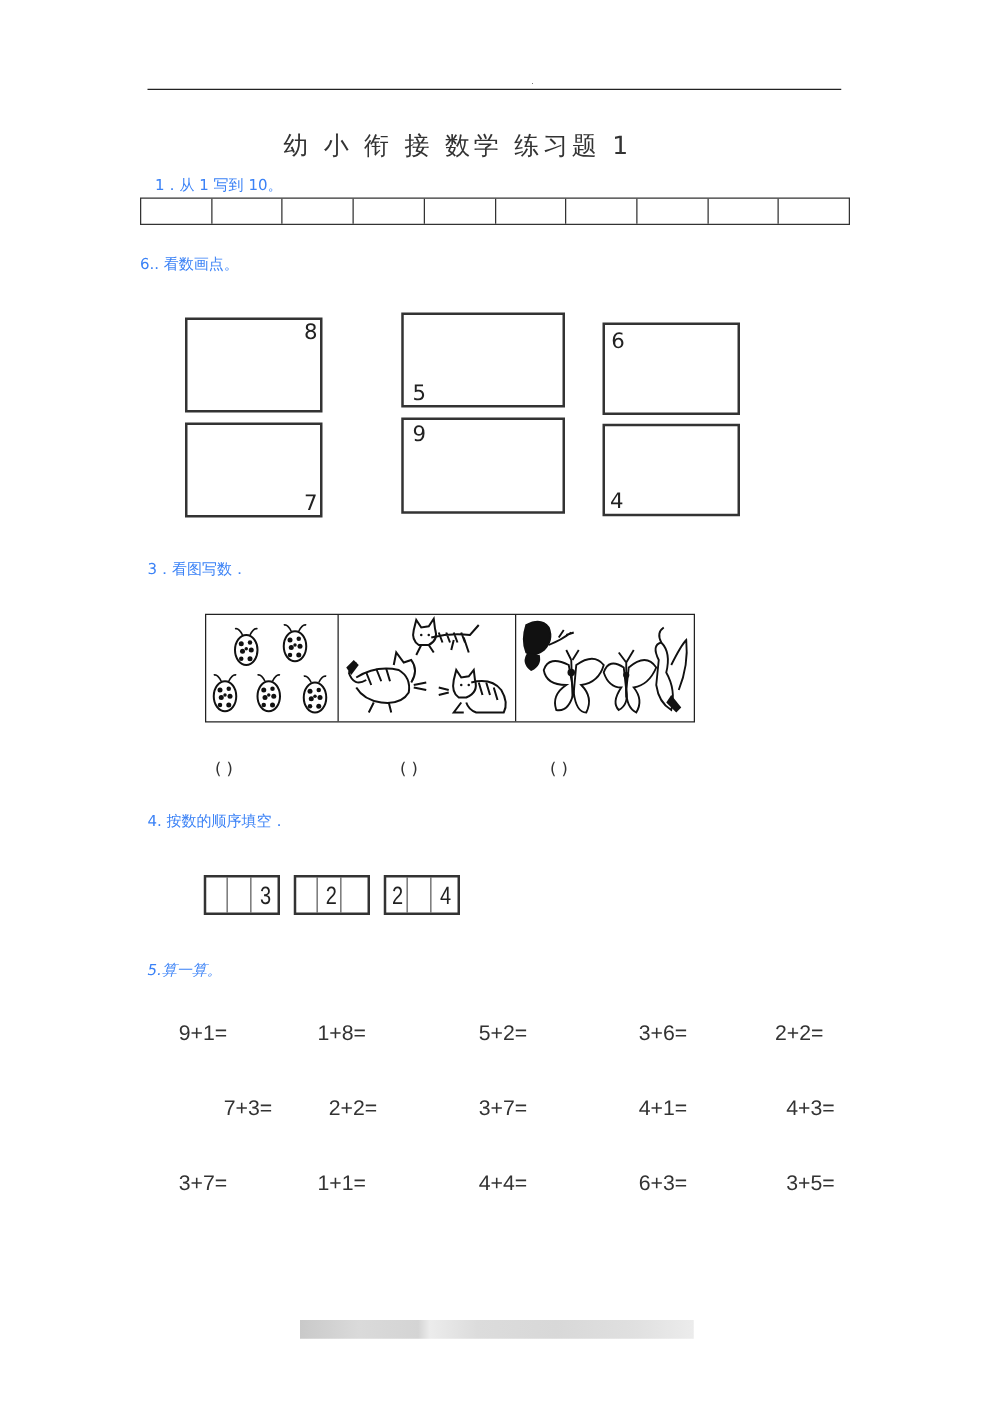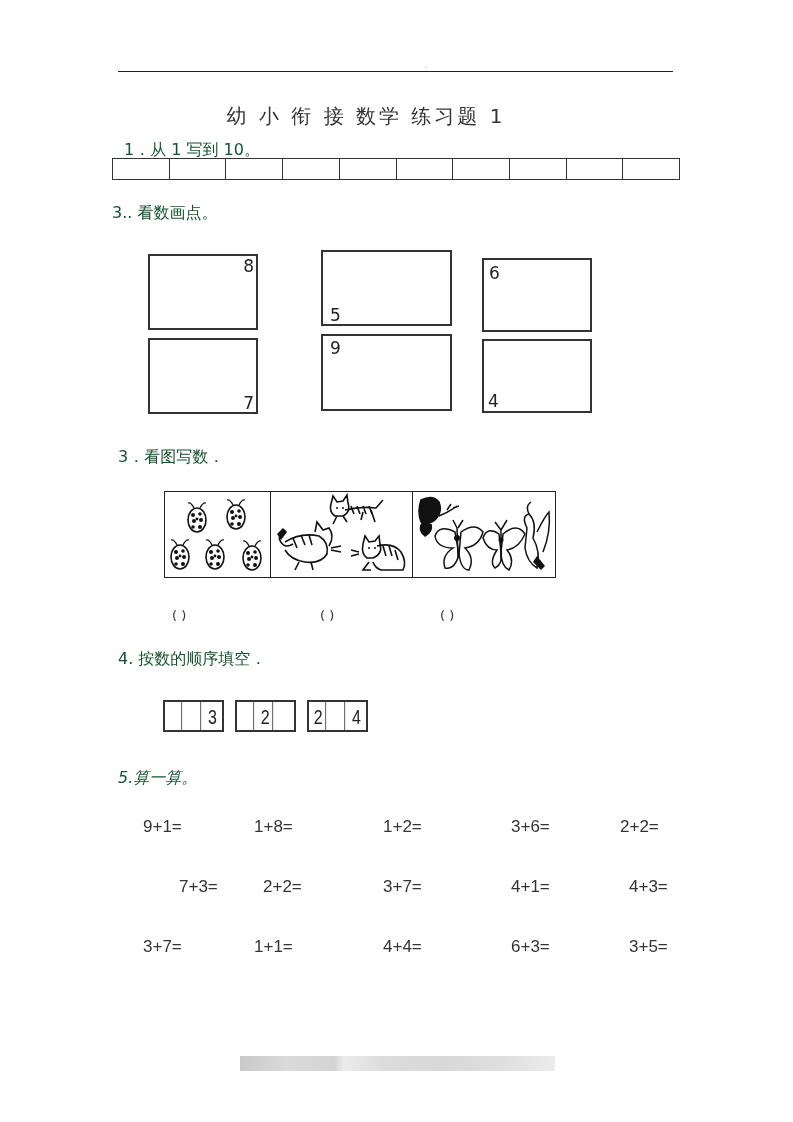--- a/index.html
+++ b/index.html
@@ -3,21 +3,21 @@
   <meta charset="utf-8">
   <style>
     html, body { margin: 0; padding: 0; background: #ffffff; }
     body { width: 793px; height: 1122px; position: relative; overflow: hidden;
            font-family: "DejaVu Sans", "Liberation Sans", sans-serif; color: #333; }
     .abs { position: absolute; }
     .header-rule { left: 118px; top: 71px; width: 555px; height: 0; border-top: 1.5px solid #222; }
     .header-dot { left: 425px; top: 62px; font-size: 6px; color: #555; }
     .title { left: 0; width: 732px; top: 103px; text-align: center; font-size: 20px; letter-spacing: 3px; color: #333; }
     .title span { margin-left: 140px; }
-    .q-label { font-size: 16px; color: #14532d; }
+    .q-label { font-size: 12px; color: #3b82f6; }
     .grid10 { left: 112px; top: 158px; width: 568px; height: 22px; display: flex; border: 1.5px solid #333; box-sizing: border-box; }
     .grid10 .cell { flex: 1; border-right: 1px solid #333; }
     .grid10 .cell:last-child { border-right: none; }
     .dotbox { border: 2px solid #333; box-sizing: border-box; background: #fff; }
     .dotnum { position: absolute; font-size: 17px; color: #222; font-family: "DejaVu Sans", sans-serif; }
     .picstrip { left: 164px; top: 491px; width: 392px; height: 87px; border: 1.5px solid #222; box-sizing: border-box; display: flex; }
     .picpanel { height: 100%; border-right: 1.5px solid #222; box-sizing: border-box; position: relative; overflow: hidden; }
     .picpanel:last-child { border-right: none; }
     .paren { font-size: 13px; color: #333; }
     .seqgroup { display: flex; border: 2px solid #333; box-sizing: border-box; height: 32px; }
@@ -45,21 +45,21 @@
   <div class="cell"></div>
   <div class="cell"></div>
   <div class="cell"></div>
   <div class="cell"></div>
   <div class="cell"></div>
   <div class="cell"></div>
   <div class="cell"></div>
   <div class="cell"></div>
 </div>
 
-<div class="abs q-label" style="left:112px; top:203px;">3.. 看数画点。</div>
+<div class="abs q-label" style="left:112px; top:203px;">6.. 看数画点。</div>
 
 <div class="abs dotbox" style="left:148px; top:254px; width:110px; height:76px;">
   <span class="dotnum" style="right:2px; top:0px;">8</span>
 </div>
 <div class="abs dotbox" style="left:321px; top:250px; width:131px; height:76px;">
   <span class="dotnum" style="left:7px; bottom:-1px;">5</span>
 </div>
 <div class="abs dotbox" style="left:482px; top:258px; width:110px; height:74px;">
   <span class="dotnum" style="left:5px; top:3px;">6</span>
 </div>
@@ -173,21 +173,21 @@
 <div class="abs seqgroup" style="left:307px; top:700px;">
   <div class="seqcell">2</div>
   <div class="seqcell"></div>
   <div class="seqcell">4</div>
 </div>
 
 <div class="abs q-label" style="left:118px; top:768px;font-style:italic;">5.算一算。</div>
 
 <div class="abs eq" style="left:143px; top:817px;">9+1=</div>
 <div class="abs eq" style="left:254px; top:817px;">1+8=</div>
-<div class="abs eq" style="left:383px; top:817px;">1+2=</div>
+<div class="abs eq" style="left:383px; top:817px;">5+2=</div>
 <div class="abs eq" style="left:511px; top:817px;">3+6=</div>
 <div class="abs eq" style="left:620px; top:817px;">2+2=</div>
 
 <div class="abs eq" style="left:143px; top:877px;margin-left:36px;">7+3=</div>
 <div class="abs eq" style="left:263px; top:877px;">2+2=</div>
 <div class="abs eq" style="left:383px; top:877px;">3+7=</div>
 <div class="abs eq" style="left:511px; top:877px;">4+1=</div>
 <div class="abs eq" style="left:629px; top:877px;">4+3=</div>
 
 <div class="abs eq" style="left:143px; top:937px;">3+7=</div>

